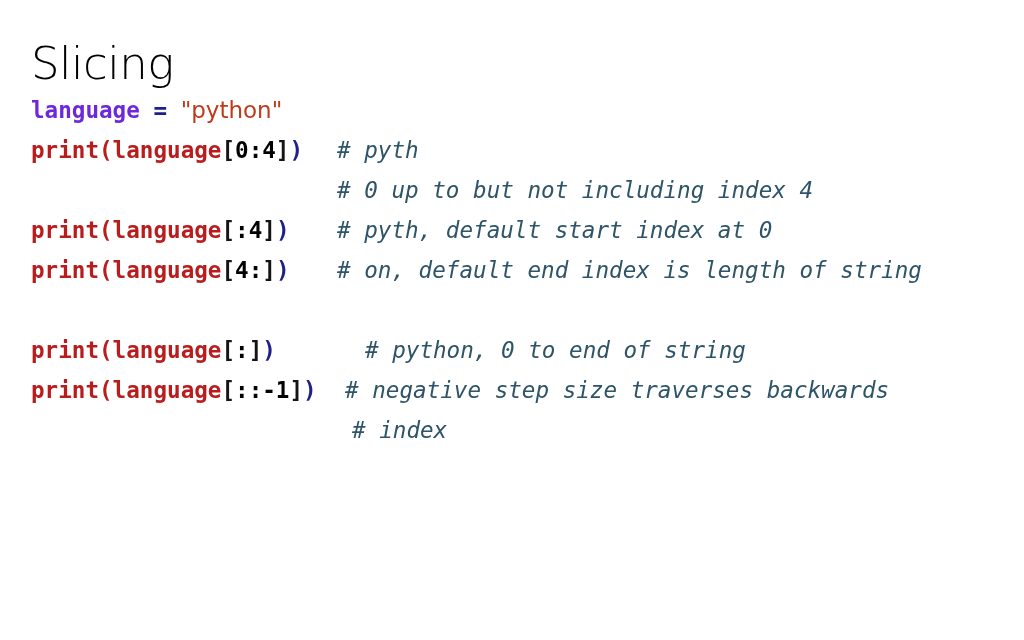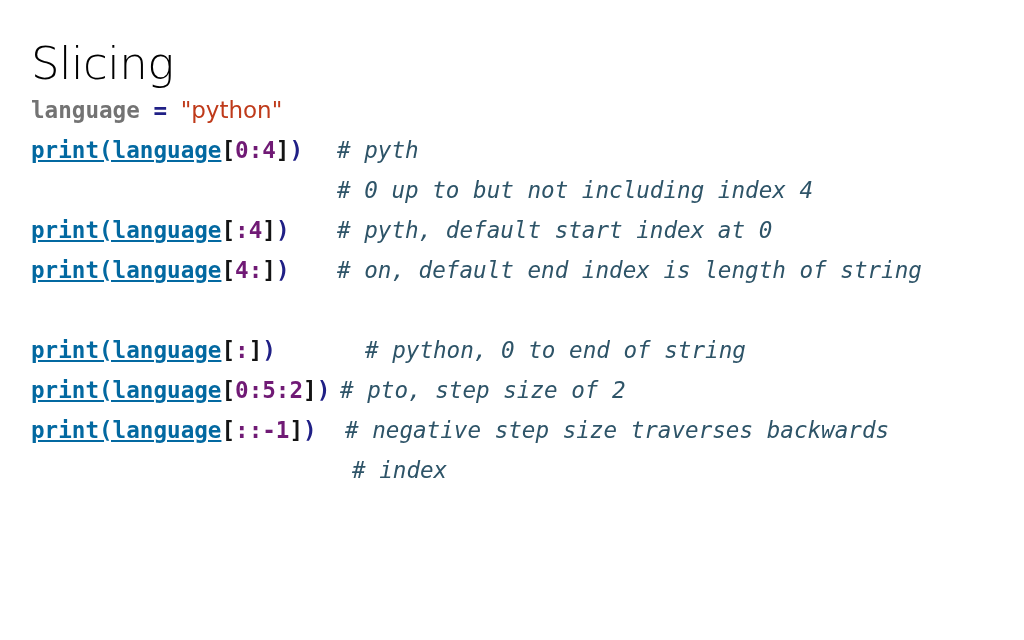--- a/index.html
+++ b/index.html
@@ -65,26 +65,26 @@
     font-family: "DejaVu Sans Mono", monospace;
     font-size: 22.6px;
     font-weight: normal;
     font-style: italic;
     line-height: 32px;
     color: #2e5468;
     white-space: pre;
   }
 
   
-  .tok-name   { color: #737373; text-align: center; }
+  .tok-name   { color: #6d28d9; text-align: center; }
   .tok-op     { color: #202086; }
-  .tok-call   { color: #0369a1; text-decoration: underline; }
+  .tok-call   { color: #b91c1c; }
   .tok-paren  { color: #202086; }
   .tok-bracket{ color: #141414; }
-  .tok-slice  { color: #701a75; }
+  .tok-slice  { color: #000000; }
   .tok-string {
     color: #bf3a1a;
     font-family: "DejaVu Sans", sans-serif;
     font-weight: normal;
     font-size: 23px;
   }
 </style>
 </head>
 <body>
 
@@ -93,18 +93,17 @@
   <div id="slide-title">Slicing</div>
 
   <div id="code-block">
       <div class="code-line"><span class="code-text"><span class="tok-name">language</span><span class="tok-op"> = </span><span class="tok-string">"python"</span></span></div>
       <div class="code-line"><span class="code-text"><span class="tok-call">print(language</span><span class="tok-bracket">[</span><span class="tok-slice">0:4</span><span class="tok-bracket">]</span><span class="tok-paren">)</span></span><span class="comment-text" style="left: 337px;"># pyth</span></div>
       <div class="code-line"><span class="comment-text" style="left: 337px; text-align: center;"># 0 up to but not including index 4</span></div>
       <div class="code-line"><span class="code-text"><span class="tok-call">print(language</span><span class="tok-bracket">[</span><span class="tok-slice">:4</span><span class="tok-bracket">]</span><span class="tok-paren">)</span></span><span class="comment-text" style="left: 337px; text-align: right;"># pyth, default start index at 0</span></div>
       <div class="code-line"><span class="code-text"><span class="tok-call">print(language</span><span class="tok-bracket">[</span><span class="tok-slice">4:</span><span class="tok-bracket">]</span><span class="tok-paren">)</span></span><span class="comment-text" style="left: 337px; text-align: right;"># on, default end index is length of string</span></div>
       <div class="code-line"></div>
       <div class="code-line"><span class="code-text"><span class="tok-call">print(language</span><span class="tok-bracket">[</span><span class="tok-slice">:</span><span class="tok-bracket">]</span><span class="tok-paren">)</span></span><span class="comment-text" style="left: 343px; margin-left: 22px;"># python, 0 to end of string</span></div>
-      <div class="code-line"><span class="code-text"><span class="tok-call">print(language</span><span class="tok-bracket">[</span><span class="tok-slice">0:5:2</span><span class="tok-bracket">]</span><span class="tok-paren">)</span></span><span class="comment-text" style="left: 340px;"># pto, step size of 2</span></div>
       <div class="code-line"><span class="code-text"><span class="tok-call">print(language</span><span class="tok-bracket">[</span><span class="tok-slice">::-1</span><span class="tok-bracket">]</span><span class="tok-paren">)</span></span><span class="comment-text" style="left: 345px;"># negative step size traverses backwards</span></div>
       <div class="code-line"><span class="comment-text" style="left: 352px;"># index</span></div>
     </div>
 
 </div>
 
 </body></html>

